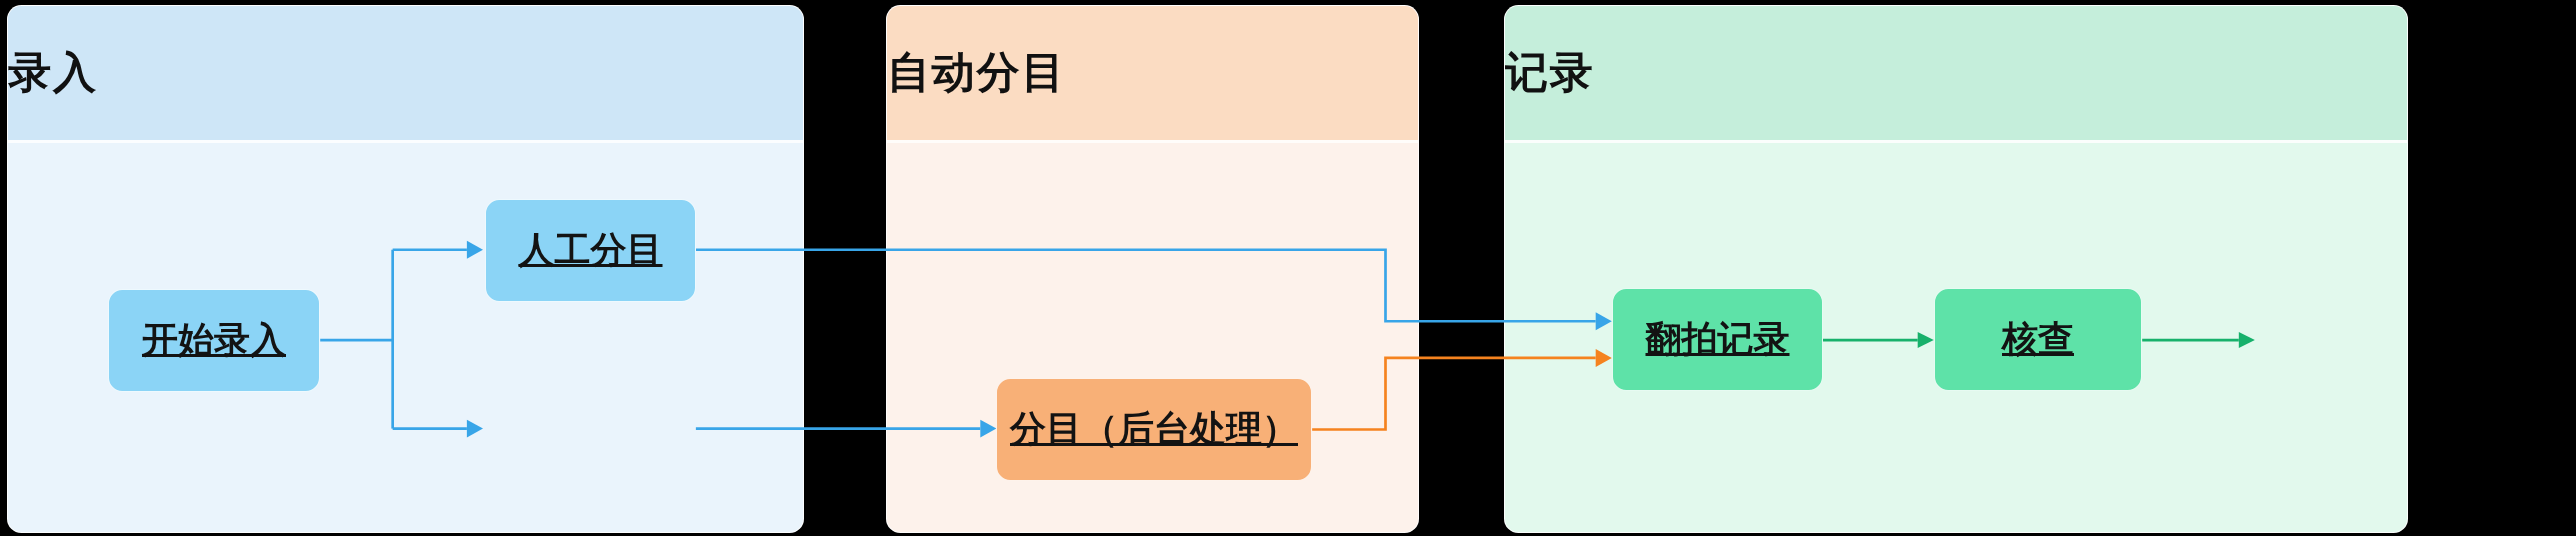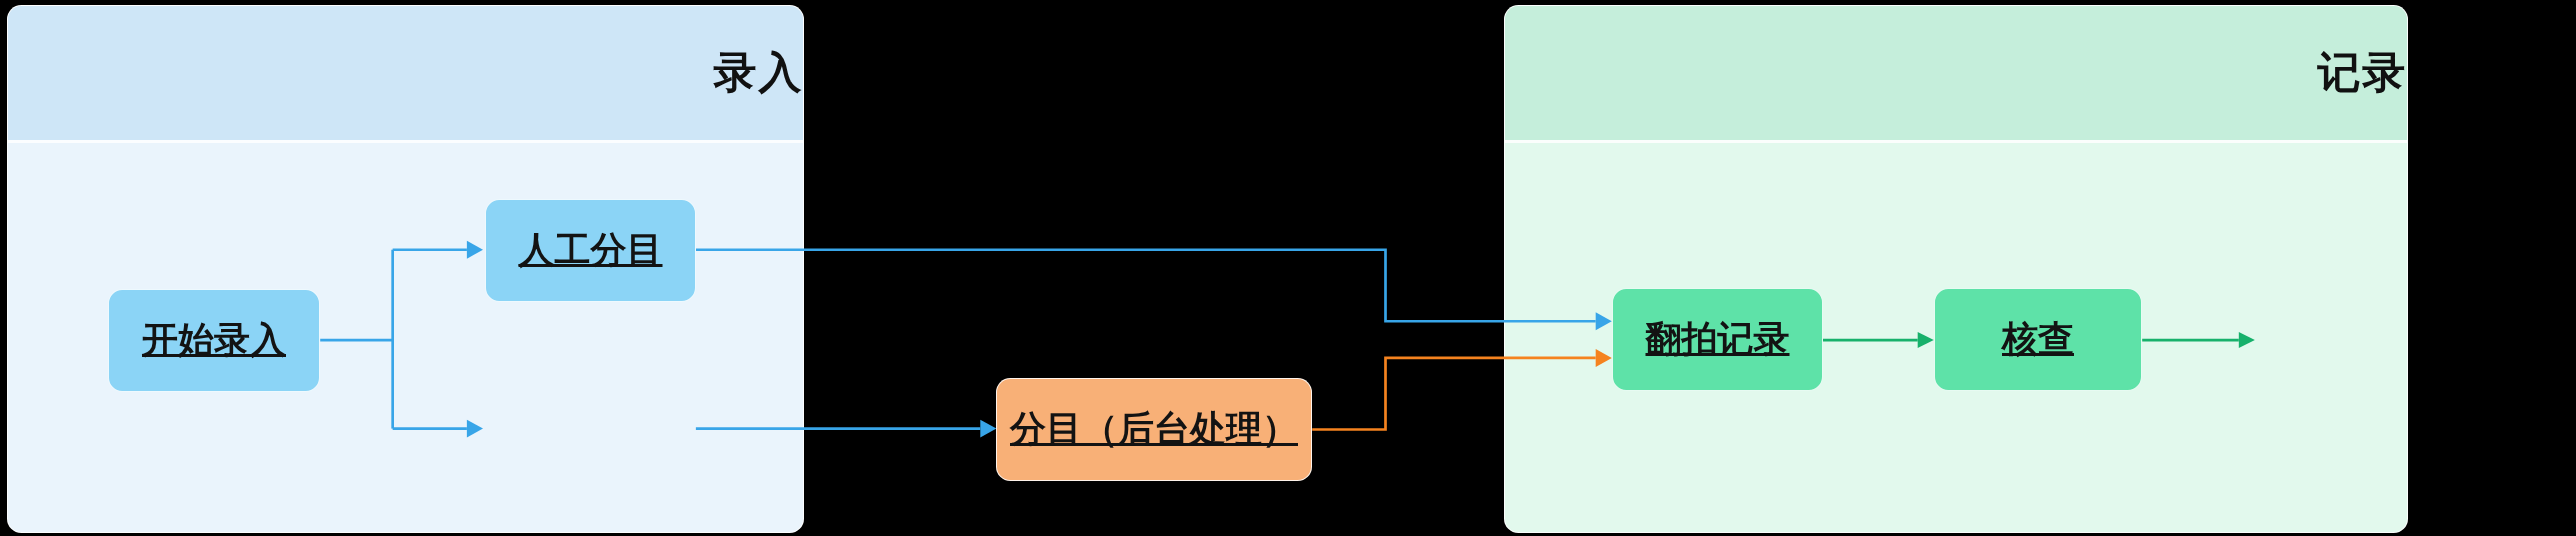--- a/index.html
+++ b/index.html
@@ -18,23 +18,22 @@
     height: 528px;
     border-radius: 14.3px;
     border: 1.8px solid rgba(255,255,255,0.85);
     box-sizing: border-box;
     overflow: hidden;
   }
   .lane-header {
     height: 134px;
     display: flex;
     align-items: center;
-    justify-content: flex-end;
+    justify-content: flex-start;
     border-bottom: 3.6px solid rgba(255,255,255,0.92);
-    padding-left: 39px;
   }
   .lane-title {
     font-size: 43px;
     font-weight: 700;
     color: #111;
     letter-spacing: 1.8px;
     white-space: nowrap;
   }
   .lane-entry  { left: 7.2px;    width: 797px;  background: #EAF4FC; }
   .lane-entry  .lane-header  { background: #CEE6F7; }
@@ -84,20 +83,25 @@
 </head>
 <body>
 
 <div class="canvas">
 
   <div class="lane lane-entry">
     <div class="lane-header">
       <span class="lane-title">录入</span>
     </div>
   </div>
+  <div class="lane lane-auto">
+    <div class="lane-header">
+      <span class="lane-title">自动分目</span>
+    </div>
+  </div>
   <div class="lane lane-record">
     <div class="lane-header">
       <span class="lane-title">记录</span>
     </div>
   </div>
 
   <svg class="edges" viewBox="0 0 2880 600">
     <g class="edge-blue">
       <polyline points="358,380 439,380"></polyline>
       <polyline points="439,279 439,479"></polyline>

